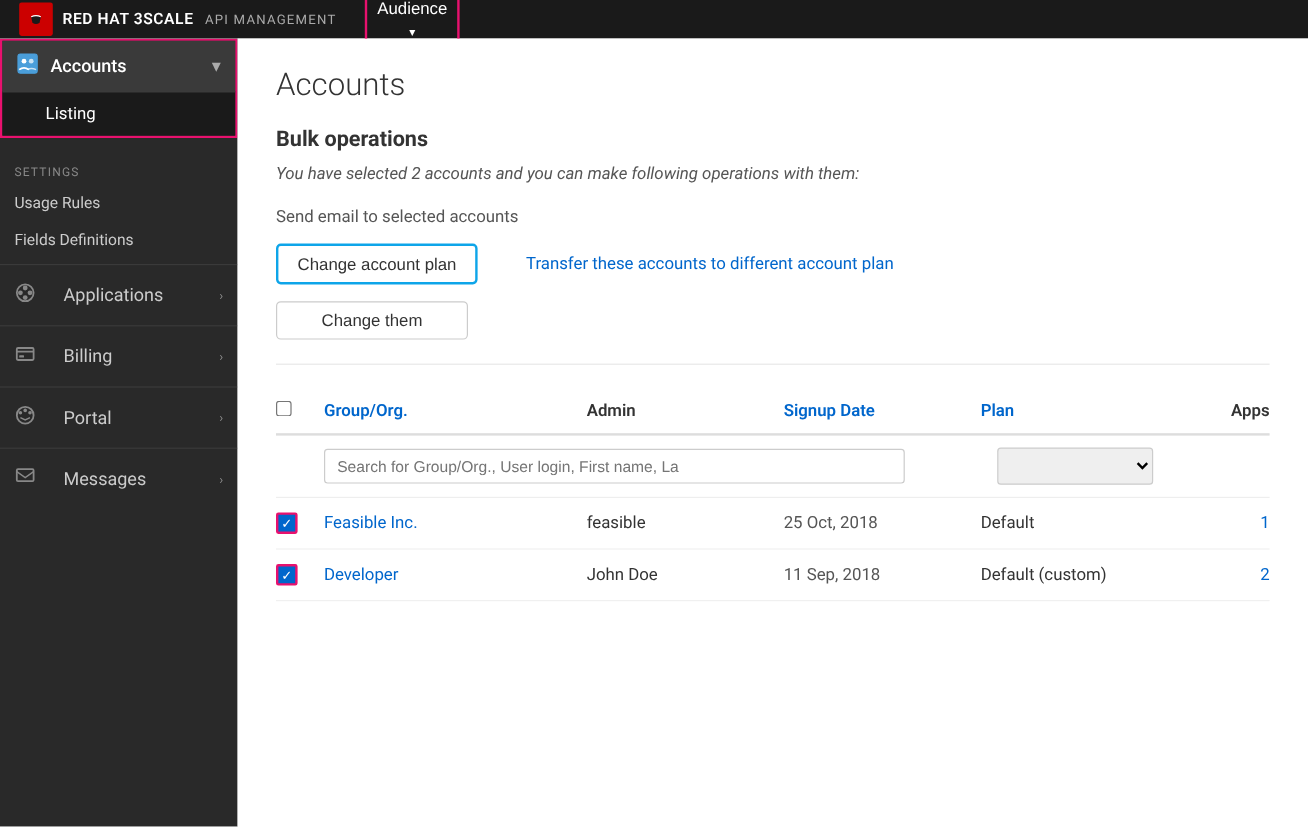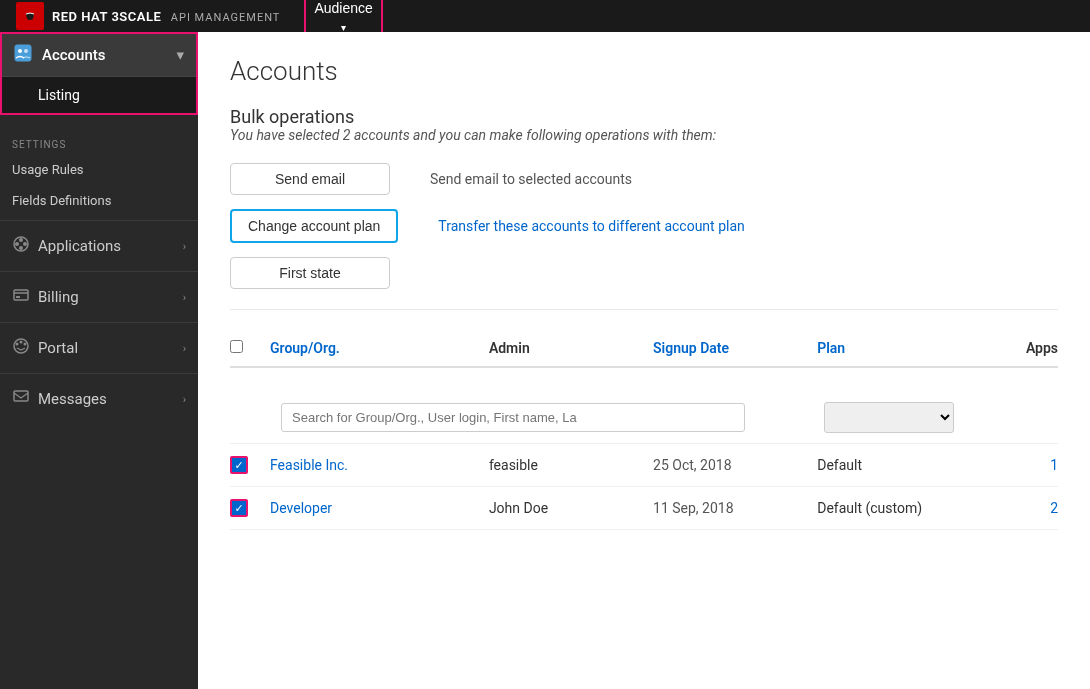--- a/index.html
+++ b/index.html
@@ -128,44 +128,44 @@
       padding: 14px 12px;
       cursor: pointer;
       color: #ccc;
       font-size: 15px;
       justify-content: space-between;
       border-top: 1px solid #3a3a3a;
     }
     .sidebar-main-item .item-left {
       display: flex;
       align-items: center;
-      gap: 8px;
+      gap: 23px;
     }
     .sidebar-main-item .chevron-right { font-size: 11px; color: #888; }
 
     
     .content {
       flex: 1;
       background: white;
       padding: 24px 32px;
       overflow-y: auto;
     }
 
     .page-title {
       font-size: 26px;
       font-weight: 300;
       color: #333;
       margin-bottom: 20px;
     }
 
     .bulk-ops-title {
       font-size: 18px;
-      font-weight: 400;
+      font-weight: 700;
       color: #333;
-      margin-bottom: 0;
+      margin-bottom: 10px;
     }
 
     .bulk-ops-desc {
       color: #555;
       margin-bottom: 20px;
       font-size: 14px;
       font-style: italic;
     }
 
     .bulk-op-row {
@@ -212,22 +212,21 @@
     .col-admin { flex: 1.5; font-weight: 600; font-size: 14px; color: #333; }
     .col-signup { flex: 1.5; color: #0066cc; font-weight: 600; font-size: 14px; cursor: pointer; }
     .col-plan { flex: 1.5; color: #0066cc; font-weight: 600; font-size: 14px; cursor: pointer; }
     .col-apps { flex: 0.7; font-weight: 600; font-size: 14px; color: #333; text-align: right; }
 
     .table-filter-row {
       display: flex;
       align-items: center;
       padding: 10px 0;
       border-bottom: 1px solid #eee;
-      gap: 11px;
-      margin-top: 24px;
+      gap: 0;
     }
 
     .filter-check { width: 40px; }
     .filter-search { flex: 3.5; }
     .filter-search input {
       width: 100%;
       padding: 6px 10px;
       border: 1px solid #ccc;
       border-radius: 3px;
       font-size: 13px;
@@ -394,31 +393,30 @@
   </aside>
 
   <main class="content">
 
     <h1 class="page-title">Accounts</h1>
 
     <h2 class="bulk-ops-title">Bulk operations</h2>
     <p class="bulk-ops-desc">You have selected 2 accounts and you can make following operations with them:</p>
 
     <div class="bulk-op-row">
-      <button class="bulk-btn">Send email</button>
       <span class="bulk-desc">Send email to selected accounts</span>
     </div>
 
     <div class="bulk-op-row">
       <button class="bulk-btn highlighted">Change account plan</button>
       <span class="bulk-desc blue">Transfer these accounts to different account plan</span>
     </div>
 
     <div class="bulk-op-row">
-      <button class="bulk-btn">First state</button>
+      <button class="bulk-btn">Change them</button>
     </div>
 
     <hr class="divider">
 
     <div class="table-header-row">
       <div class="col-check">
         <input type="checkbox" style="">
       </div>
       <div class="col-group">Group/Org.</div>
       <div class="col-admin">Admin</div>

